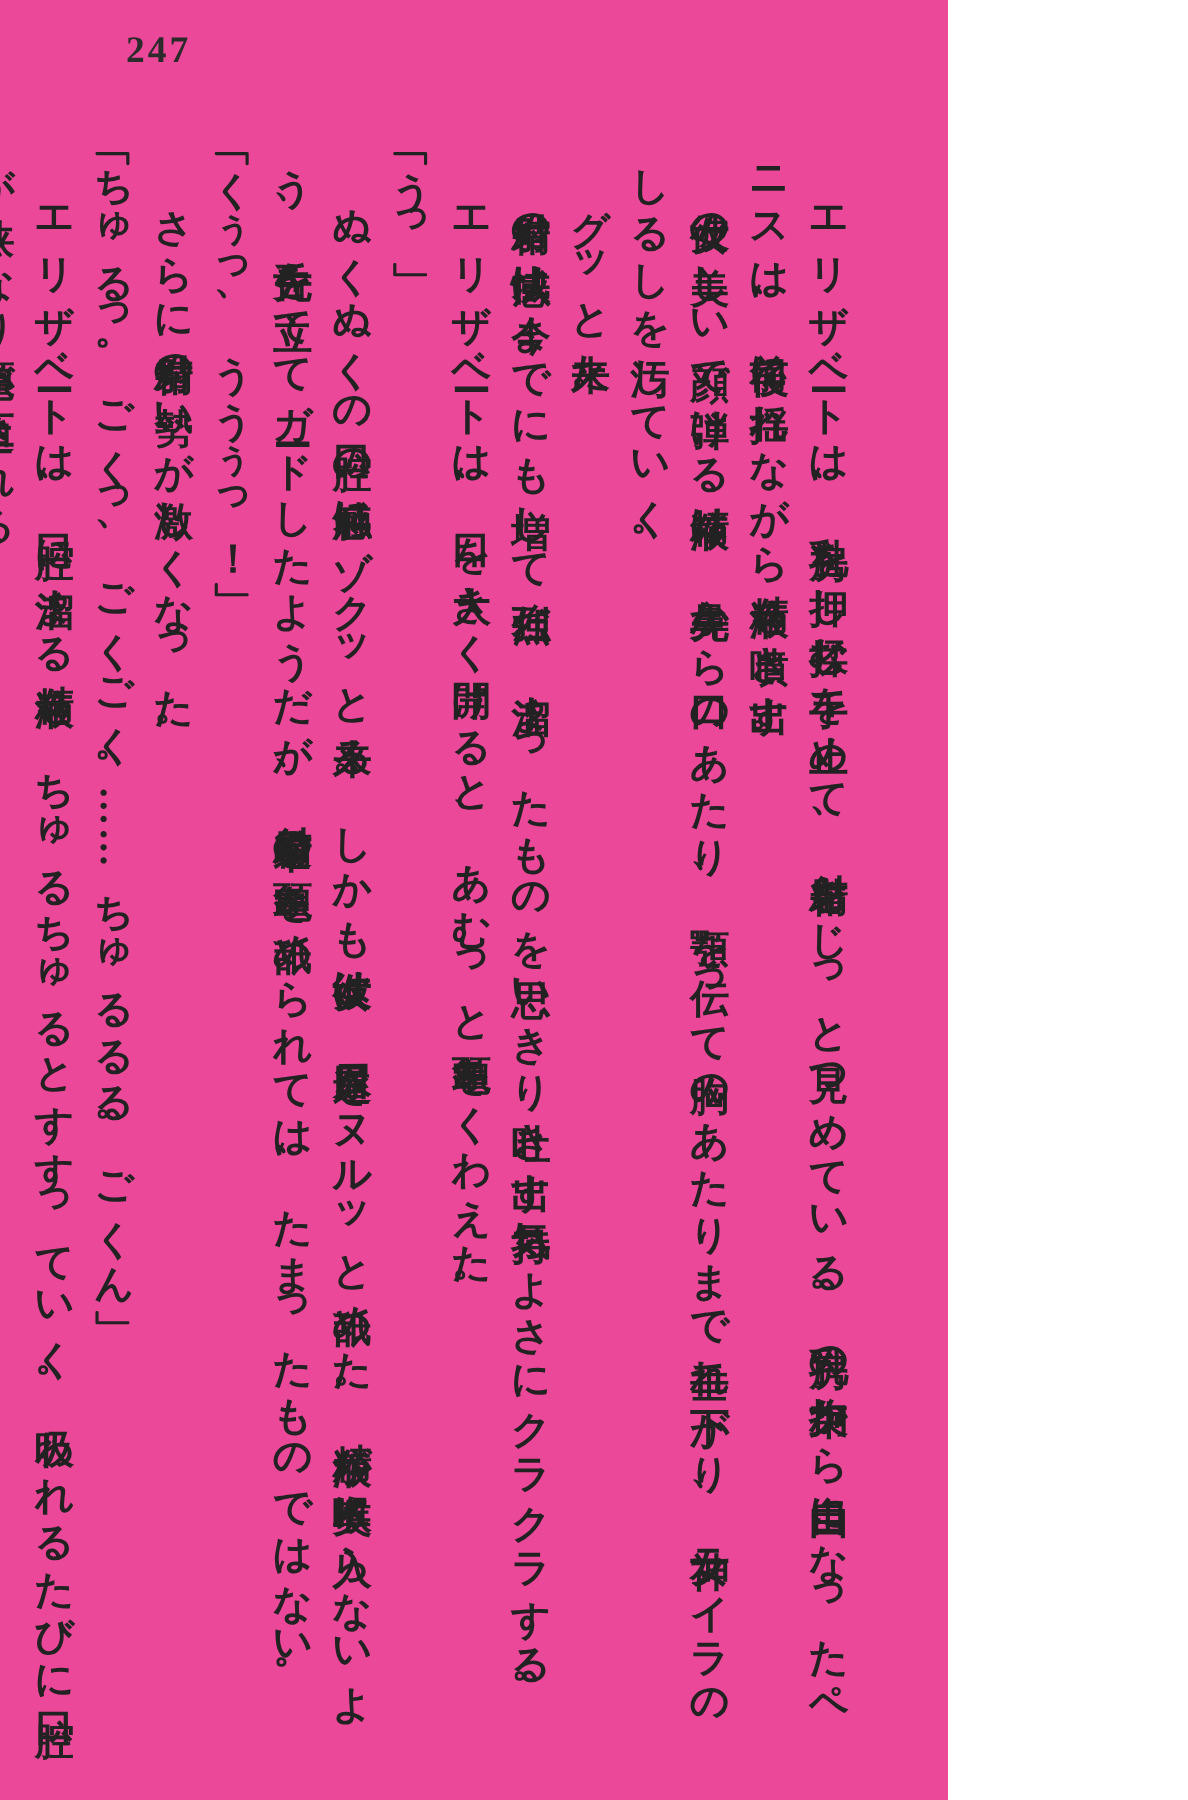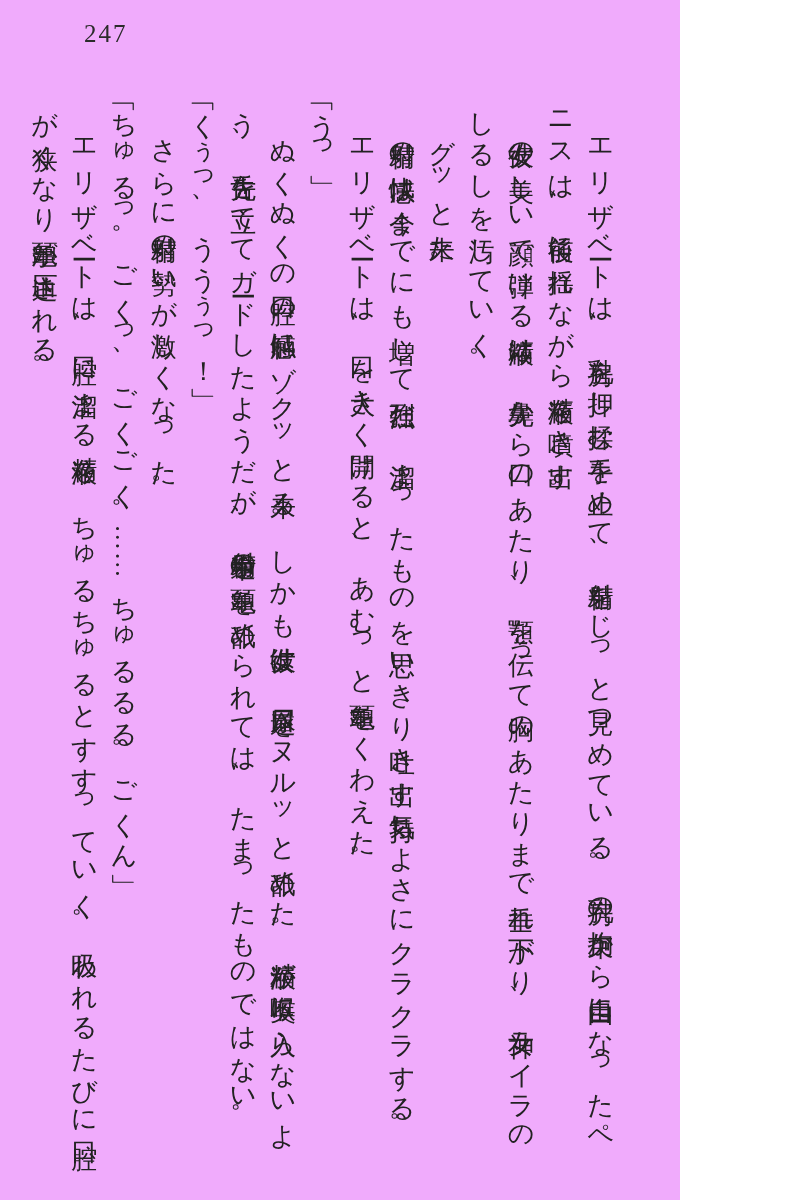--- a/index.html
+++ b/index.html
@@ -3,26 +3,27 @@
 <meta charset="utf-8">
 <style>
   html, body {
     margin: 0;
     padding: 0;
     width: 792px;
     height: 1200px;
   }
   .page {
     position: relative;
-    width: 680px;
+    width: 632px;
     height: 1200px;
-    background: #f0abfc;
+    background: #ec4899;
     overflow: hidden;
     font-family: "Liberation Serif", "DejaVu Serif", serif;
     color: #222222;
+    font-weight: bold;
   }
   .page-number {
     position: absolute;
     top: 20px;
     left: 84px;
     font-size: 25px;
     letter-spacing: 2px;
     color: #2b2b2b;
     font-family: "Liberation Serif", "DejaVu Serif", serif;
   }

